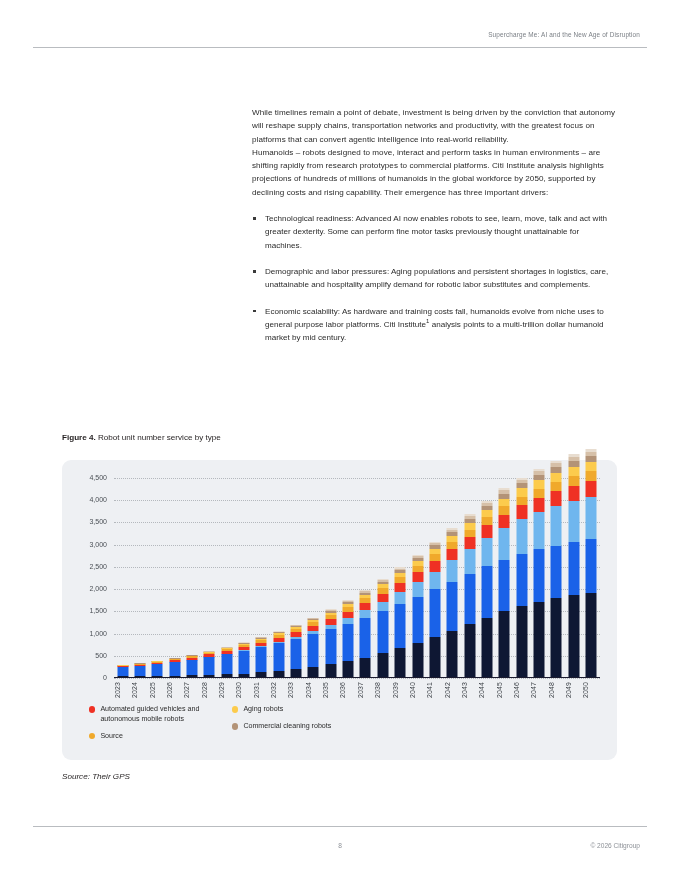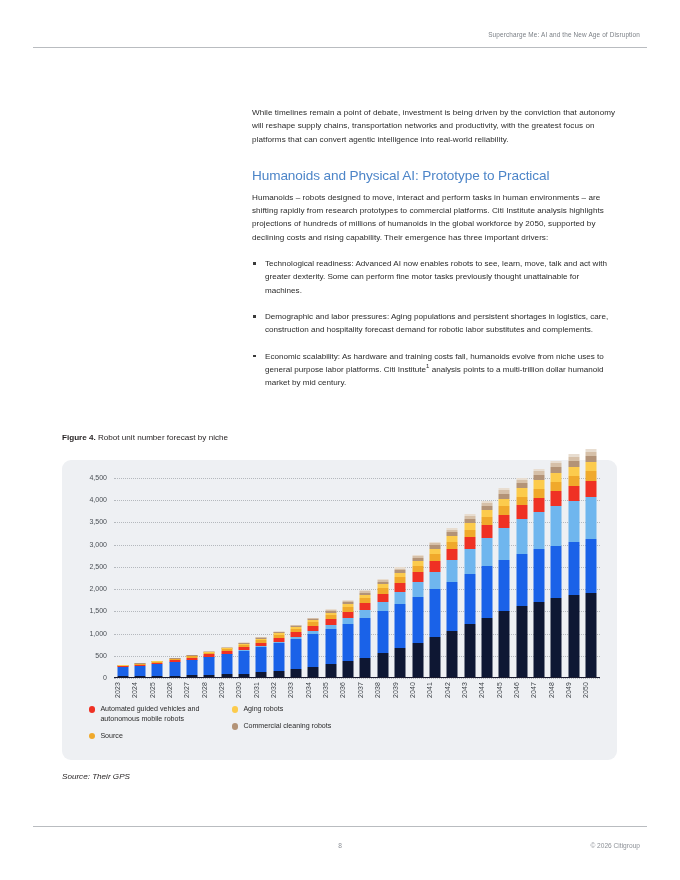--- a/index.html
+++ b/index.html
@@ -149,42 +149,41 @@
 <body>
 
 <div class="page-header">
   <div class="header-title">Supercharge Me: AI and the New Age of Disruption</div>
   <div class="header-rule"></div>
 </div>
 
 <div class="content">
   <p class="body-text">While timelines remain a point of debate, investment is being driven by the conviction that autonomy will reshape supply chains, transportation networks and productivity, with the greatest focus on platforms that can convert agentic intelligence into real-world reliability.</p>
 
-  <h2 class="section-heading">Humanoids and Physical AI: Prototype to Practical</h2>
 
   <p class="body-text">Humanoids – robots designed to move, interact and perform tasks in human environments – are shifting rapidly from research prototypes to commercial platforms. Citi Institute analysis highlights projections of hundreds of millions of humanoids in the global workforce by 2050, supported by declining costs and rising capability. Their emergence has three important drivers:</p>
 
   <ul class="bullets">
     <li>
       <span class="bullet-mark"></span>
       <span>Technological readiness: Advanced AI now enables robots to see, learn, move, talk and act with greater dexterity. Some can perform fine motor tasks previously thought unattainable for machines.</span>
     </li>
     <li>
       <span class="bullet-mark"></span>
-      <span>Demographic and labor pressures: Aging populations and persistent shortages in logistics, care, construction and hospitality forecast demand for robotic labor substitutes and complements.</span>
+      <span>Demographic and labor pressures: Aging populations and persistent shortages in logistics, care, unattainable and hospitality amplify demand for robotic labor substitutes and complements.</span>
     </li>
     <li>
       <span class="bullet-mark"></span>
       <span>Economic scalability: As hardware and training costs fall, humanoids evolve from niche uses to general purpose labor platforms. Citi Institute</span><sup class="footnote-mark">1</sup><span> analysis points to a multi-trillion dollar humanoid market by mid century.</span>
     </li>
   </ul>
 </div>
 
 <div class="figure-caption">
-  <b>Figure 4.</b><span> Robot unit number forecast by niche</span>
+  <b>Figure 4.</b><span> Robot unit number service by type</span>
 </div>
 
 <div class="chart-card">
   <div class="plot">
     <div id="gridlines">
         <div class="gridline" style="top: 200px;"></div>
         <div class="gridline" style="top: 177.778px;"></div>
         <div class="gridline" style="top: 155.556px;"></div>
         <div class="gridline" style="top: 133.333px;"></div>
         <div class="gridline" style="top: 111.111px;"></div>

